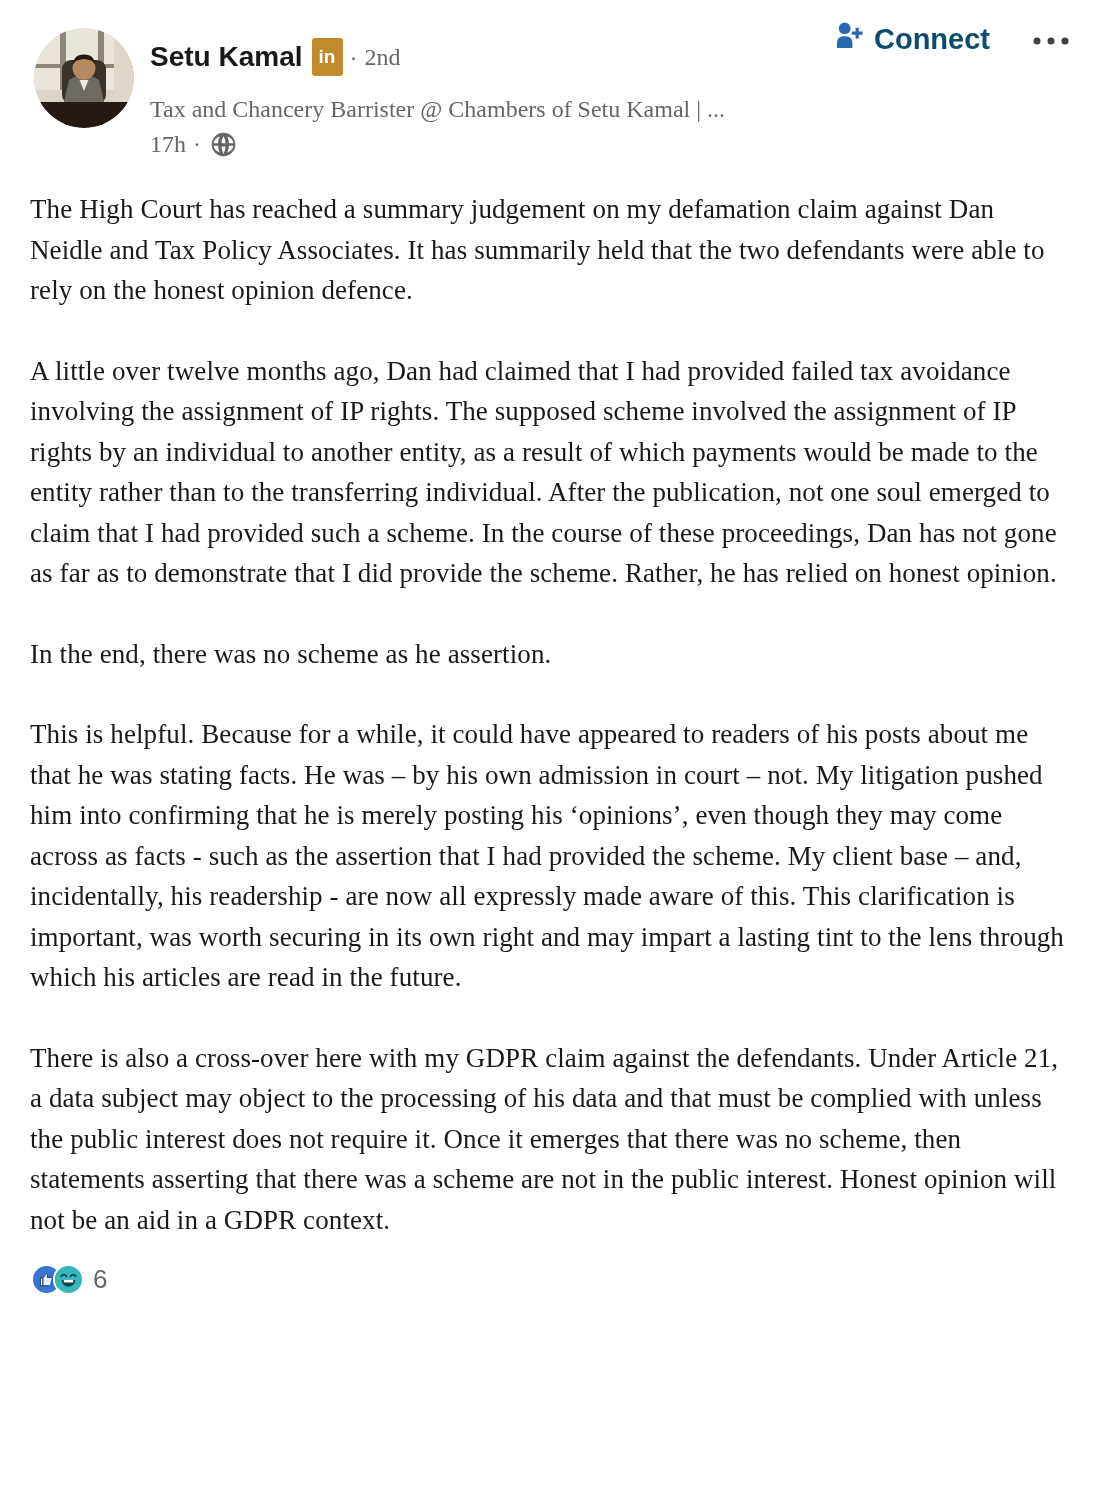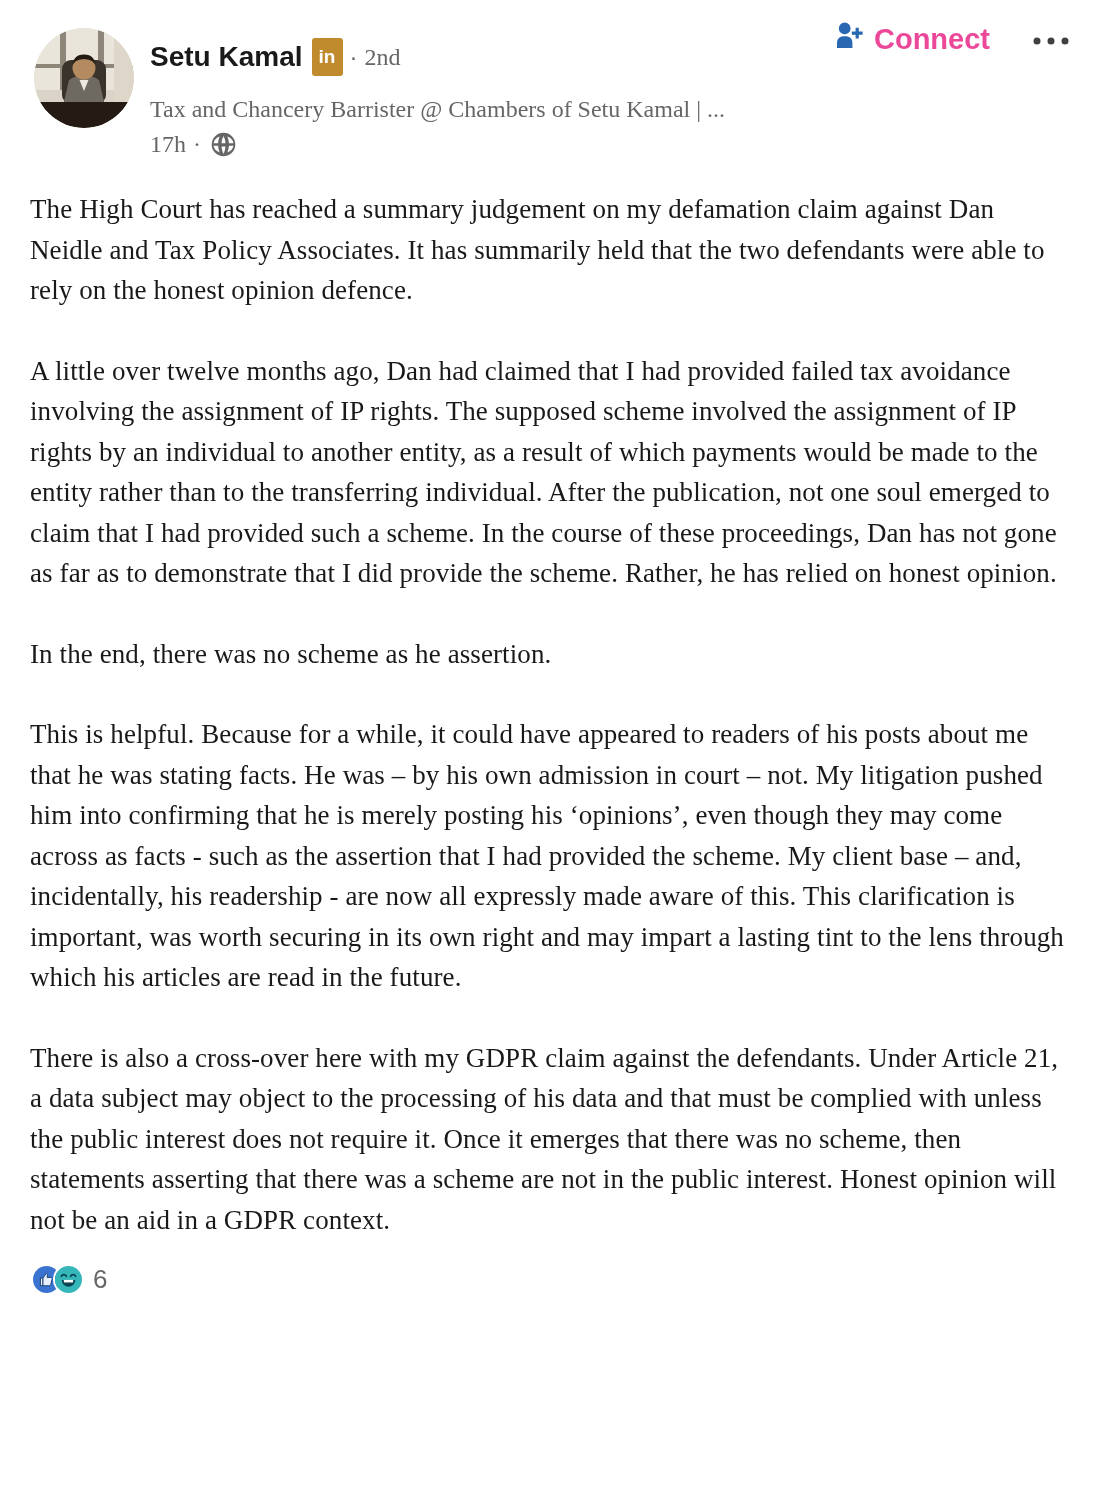--- a/index.html
+++ b/index.html
@@ -87,21 +87,21 @@
     gap: 42px;
   }
   .connect {
     display: flex;
     align-items: center;
     gap: 9px;
     background: none;
     border: none;
     padding: 0;
     cursor: pointer;
-    color: #ec4899;
+    color: #0c4a6e;
     font-family: inherit;
     font-size: 29px;
     font-weight: 700;
   }
   .overflow {
     background: none; border: none; padding: 4px 0 0 0; cursor: pointer;
     display: flex; align-items: center;
   }
 
   

